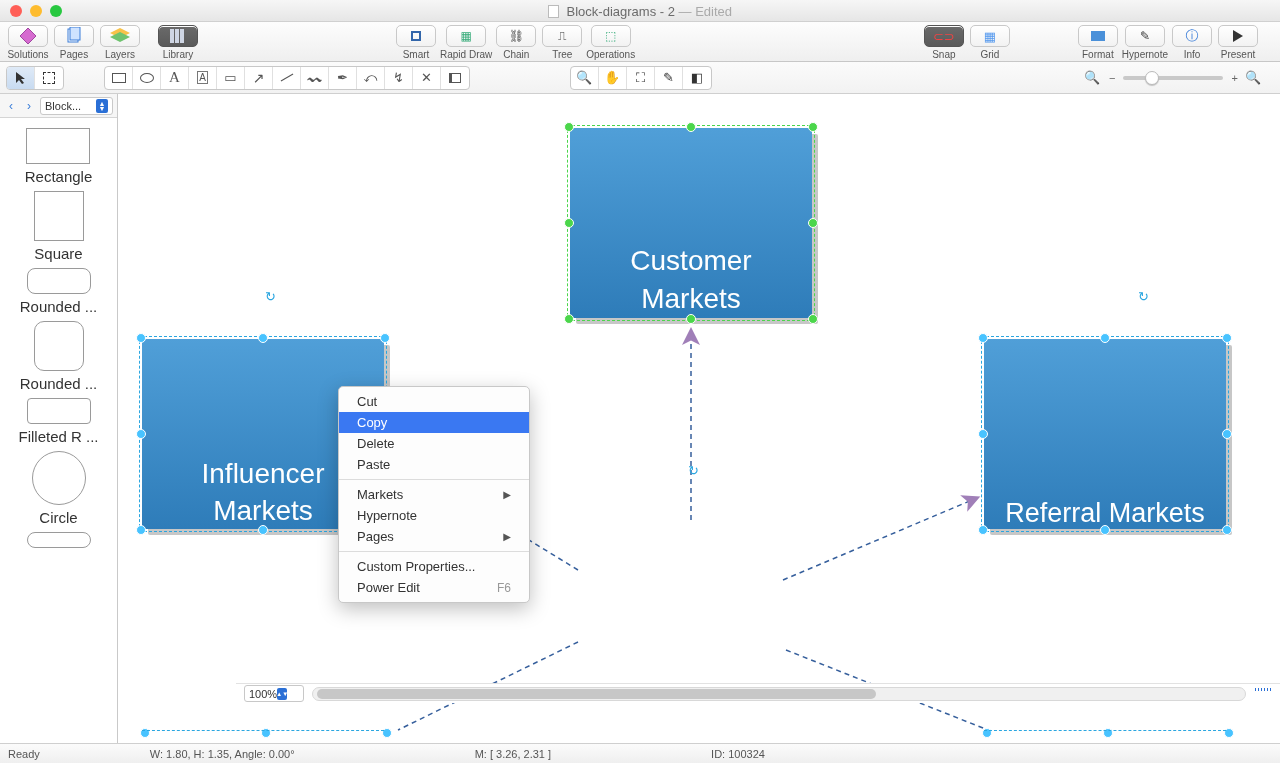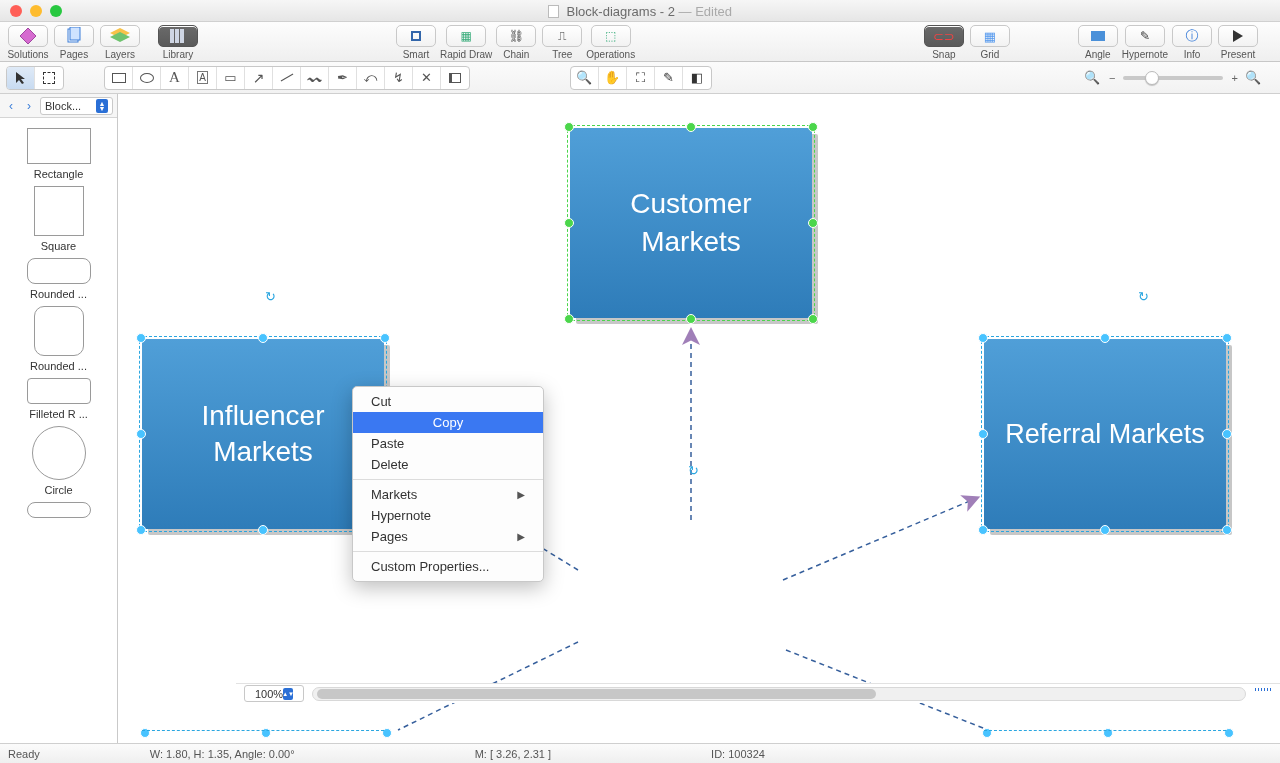--- a/index.html
+++ b/index.html
@@ -35,45 +35,45 @@
 
 
 .left-rail { position:absolute; top:94px; left:0; width:118px; bottom:20px; background:#fff; border-right:1px solid #c9c9c9; display:flex; flex-direction:column;}
 .rail-head { height:24px; display:flex; align-items:center; gap:4px; padding:0 4px; border-bottom:1px solid #d5d5d5; background:#f6f6f6;}
 .nav-arr { width:14px; height:14px; display:flex; align-items:center; justify-content:center; font-size:12px;}
 .rail-drop { flex:1; height:18px; background:#fff; border:1px solid #c9c9c9; border-radius:3px; font-size:11px; display:flex; align-items:center; padding:0 4px; justify-content:space-between;}
 .rail-drop .arrs { width:12px; height:14px; background:#2a6fd6; border-radius:2px; display:flex; flex-direction:column; align-items:center; justify-content:center; color:#fff; font-size:7px; line-height:5px;}
 .stencil { flex:1; overflow:hidden; padding:10px 0; display:flex; flex-direction:column; align-items:center; gap:6px;}
 .st-item { display:flex; flex-direction:column; align-items:center; gap:4px;}
 .st-shape { width:64px; height:36px; background:#fff; border:1px solid #9a9a9a;}
-.st-lbl { font-size:11px; color:#333;}
+.st-lbl { font-size:15px; color:#333;}
 
 
 .canvas-wrap { position:absolute; top:94px; left:118px; right:0; bottom:20px; background:#fff; overflow:hidden;}
 .canvas { position:absolute; inset:0; }
 
 
-.blk { position:absolute; border-radius:2px; display:flex; align-items:center; justify-content:center; color:#fff; font-family: Verdana, Geneva, sans-serif; font-weight:400; text-align:center; box-shadow: 6px 6px 0 rgba(0,0,0,.22);}
+.blk { position:absolute; border-radius:2px; display:flex; align-items:flex-end; justify-content:center; color:#fff; font-family: Verdana, Geneva, sans-serif; font-weight:400; text-align:center; box-shadow: 6px 6px 0 rgba(0,0,0,.22);}
 .blk .sel-dash { position:absolute; inset:-3px; border:1.5px dashed #2aa6e0; }
 .handle { position:absolute; width:10px; height:10px; border-radius:50%; border:1px solid #fff;}
 .h-b { background:#48c3ff; }
 .h-g { background:#4bd64b; }
 svg.arrows { position:absolute; inset:0; pointer-events:none;}
 
 
 .ctx { position:absolute; width:192px; background:#fdfdfd; border:1px solid #c8c8c8; border-radius:5px; box-shadow:0 6px 20px rgba(0,0,0,.25); padding:4px 0; font-size:13px;}
 .ctx .mi { padding:3px 18px; display:flex; justify-content:space-between; align-items:center; cursor:default;}
-.ctx .mi.sel { background:#3a78f2; color:#fff;justify-content:center;}
+.ctx .mi.sel { background:#3a78f2; color:#fff;}
 .ctx .sep { height:1px; background:#dcdcdc; margin:4px 0;}
 .ctx .mi .kb { color:#999; font-size:12px;}
 .ctx .mi .sub { font-size:10px; color:#555;}
 
 
 .bottom-tools { position:absolute; left:118px; right:0; bottom:20px; transform:translateY(-100%); height:20px; display:flex; align-items:center; gap:8px; background:#fff; border-top:1px solid #e2e2e2; padding:0 8px;}
-.zoom-box { width:60px; height:17px; border:1px solid #c8c8c8; border-radius:3px; font-size:11px; display:flex; align-items:center; justify-content:center; padding:0 4px; background:#fff;}
+.zoom-box { width:60px; height:17px; border:1px solid #c8c8c8; border-radius:3px; font-size:11px; display:flex; align-items:center; justify-content:flex-start; padding:0 4px; background:#fff;}
 .zoom-box .arrs { width:10px; height:12px; background:#2a6fd6; border-radius:2px; color:#fff; font-size:6px; display:flex; flex-direction:column; align-items:center; justify-content:center;}
 .hscroll { flex:1; height:14px; background:#f0f0f0; border:1px solid #d8d8d8; border-radius:7px; position:relative;}
 .hscroll .thumb { position:absolute; left:4px; top:1px; bottom:1px; width:60%; background:#c7c7c7; border-radius:6px;}
 
 
 .statusbar { position:absolute; left:0; right:0; bottom:0; height:20px; background:linear-gradient(#fbfbfb,#efefef); border-top:1px solid #cfcfcf; display:flex; align-items:center; font-size:11px; color:#555; padding:0 8px;}
 .statusbar .seg { margin-right:40px;}
 .sb-spacer { flex:1;}
 .ruler-ico { width:18px; height:14px; display:flex;}
 .ruler-ico span{ width:3px; height:3px; background:#2a6fd6; margin:1px;}
@@ -190,21 +190,21 @@
       </div>
   </div>
 
   <div class="flex-spacer" style="max-width:50px"></div>
 
   <div class="tb-group">
     <div class="tb-item">
         <div class="tb-ico">
           <span style="width:14px;height:10px;background:#4a90d9;"></span>
         </div>
-        <div class="tb-lbl">Angle</div>
+        <div class="tb-lbl">Format</div>
       </div>
     <div class="tb-item">
         <div class="tb-ico">
           <span style="font-size:12px">✎</span>
         </div>
         <div class="tb-lbl">Hypernote</div>
       </div>
     <div class="tb-item">
         <div class="tb-ico">
           <span style="font-size:13px;color:#3a7dd8">ⓘ</span>
@@ -412,48 +412,52 @@
 
     <div class="handle h-b" style="position:absolute;left:22px;top:634px"></div>
     <div class="handle h-b" style="position:absolute;left:143px;top:634px"></div>
     <div class="handle h-b" style="position:absolute;left:264px;top:634px"></div>
     <div class="handle h-b" style="position:absolute;left:864px;top:634px"></div>
     <div class="handle h-b" style="position:absolute;left:985px;top:634px"></div>
     <div class="handle h-b" style="position:absolute;left:1106px;top:634px"></div>
     <div style="position:absolute;left:24px;top:636px;width:242px;height:6px;border-top:1.5px dashed #2aa6e0"></div>
     <div style="position:absolute;left:866px;top:636px;width:242px;height:6px;border-top:1.5px dashed #2aa6e0"></div>
 
-    <div class="ctx" style="left:234px;top:292px">
+    <div class="ctx" style="left:220px;top:292px">
       <div class="mi">
           <span>Cut</span>
         </div>
       <div class="mi sel">
           <span>Copy</span>
         </div>
       <div class="mi">
+          <span>Delete</span>
+        </div>
+      <div class="mi">
           <span>Paste</span>
-        </div>
-      <div class="mi">
-          <span>Delete</span>
         </div>
       <div class="sep"></div>
       <div class="mi">
           <span>Markets</span>
           <span class="sub">▶</span>
         </div>
       <div class="mi">
           <span>Hypernote</span>
         </div>
       <div class="mi">
           <span>Pages</span>
           <span class="sub">▶</span>
         </div>
       <div class="sep"></div>
       <div class="mi">
           <span>Custom Properties...</span>
+        </div>
+      <div class="mi">
+          <span>Power Edit</span>
+          <span class="kb">F6</span>
         </div>
     </div>
 
   </div>
 
   <div class="bottom-tools">
     <div class="zoom-box">
       <span>100%</span>
       <span class="arrs">▲▼</span>
     </div>

